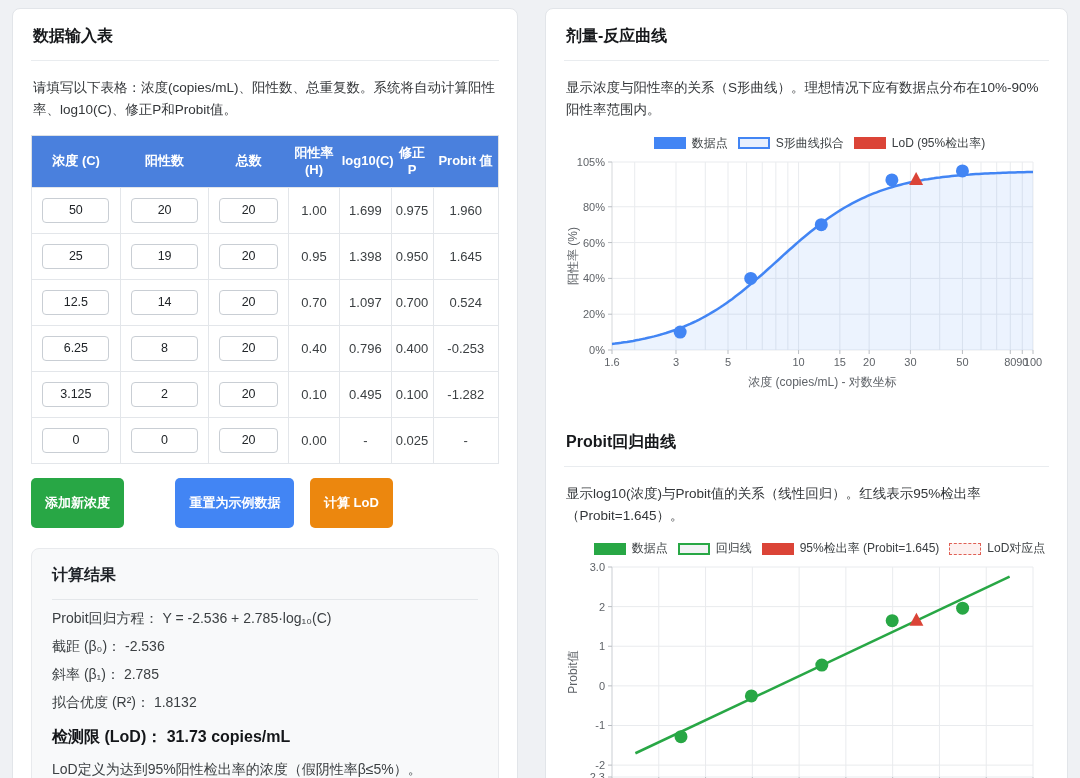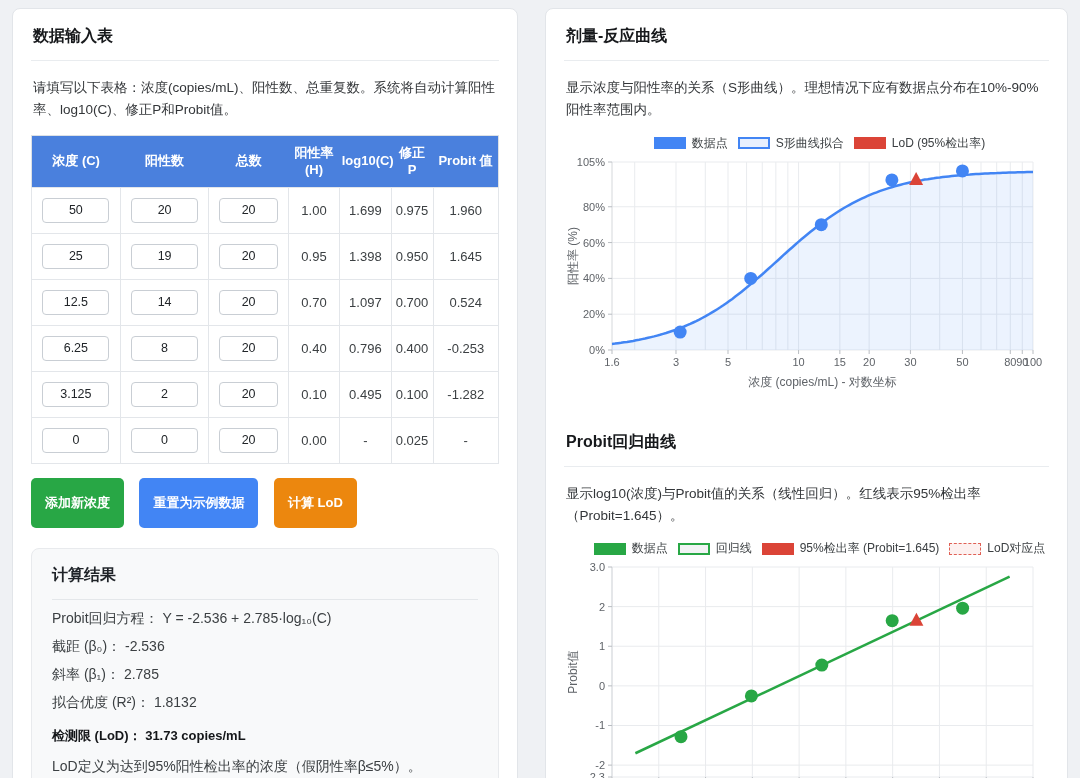--- a/index.html
+++ b/index.html
@@ -25,28 +25,28 @@
   td{border:1px solid #e3e6ea;text-align:center;padding:5px 2px;height:35px;
      font-size:13px;color:#3c4043;vertical-align:middle;}
   td input{width:80%;max-width:82px;height:25px;border:1px solid #c9ced4;border-radius:4px;
      text-align:center;font-size:12.5px;color:#212529;font-family:inherit;box-sizing:border-box;background:#fff;}
 
   
   .btn-row{margin:14px 0 4px;}
   .btn{border:none;border-radius:5px;color:#fff;font-weight:700;font-size:13px;
      padding:16px 14px;margin-right:11px;cursor:pointer;font-family:inherit;}
   .btn-green{background:#28a745;}
-  .btn-blue{background:#4285f4;}
+  .btn-blue{background:#4285f4;margin-left:36px;}
   .btn-orange{background:#ec870e;}
 
   
   .result-card{margin:20px 0 10px;background:#f8f9fa;border:1px solid #e8eaed;border-radius:8px;padding:16px 20px 18px;}
   .result-title{font-size:16px;font-weight:700;color:#1f2328;padding-bottom:13px;border-bottom:1px solid #e4e7ea;margin-bottom:2px;}
   .rline{font-size:14px;color:#3c4043;margin:10px 0;}
-  .lod-line{font-size:13px;font-weight:700;color:#141619;margin:15px 0 13px;}
+  .lod-line{font-size:16px;font-weight:700;color:#141619;margin:15px 0 13px;}
 
   
   .legend{display:flex;justify-content:center;align-items:center;gap:10px;margin:8px 0 2px;padding-left:26px;}
   .legend-item{display:flex;align-items:center;gap:6px;font-size:12px;color:#3c4043;white-space:nowrap;}
   .swatch{width:32px;height:12px;box-sizing:border-box;display:inline-block;}
   svg{display:block;}
   .tick{font-size:11px;fill:#5f6368;font-family:inherit;}
   .axis-title{font-size:12px;fill:#5f6368;font-family:inherit;}
 </style>
 </head>

